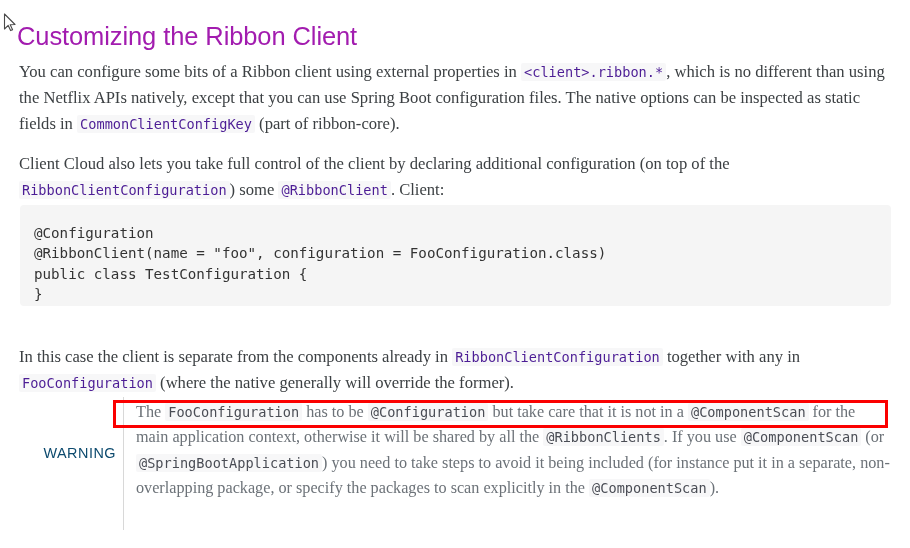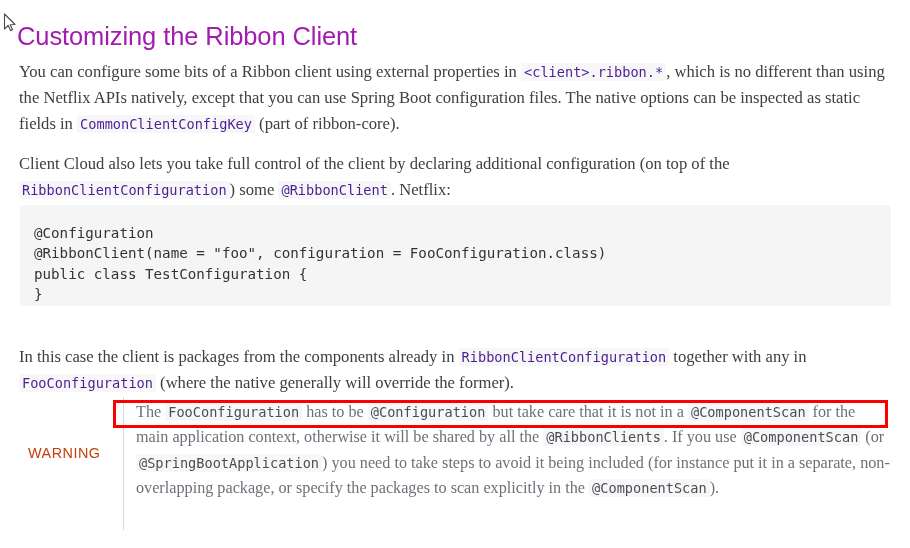--- a/index.html
+++ b/index.html
@@ -100,25 +100,25 @@
     top: 395px;
     width: 872px;
     height: 140px;
     box-sizing: border-box;
   }
   .admon-label {
     position: absolute;
     left: 9px;
     top: 50px;
     width: 88px;
-    text-align: left;
+    text-align: right;
     font-family: "Liberation Sans", "DejaVu Sans", sans-serif;
     font-size: 14.4px;
     letter-spacing: 0.5px;
-    color: #c2410c;
+    color: #0c4a6e;
   }
   .admon-rule {
     position: absolute;
     left: 104px;
     top: 2px;
     width: 1px;
     height: 133px;
     background: #d8d8d8;
   }
   .admon-body {
@@ -152,30 +152,30 @@
 <div class="page">
 
   <h1 class="doc-title">Customizing the Ribbon Client</h1>
 
   <svg class="cursor" viewBox="0 0 14 20" xmlns="http://www.w3.org/2000/svg">
     <path d="M1.5 1 L1.5 16 L5.2 12.4 L7.6 17.6 L9.6 16.7 L7.2 11.7 L12 11.5 Z" fill="#ffffff" stroke="#4a4a4a" stroke-width="1.1" stroke-linejoin="round"></path>
   </svg>
 
   <p class="para p1"><span>You can configure some bits of a Ribbon client using external properties in </span><code>&lt;client&gt;.ribbon.*</code><span>, which is no different than using the Netflix APIs natively, except that you can use Spring Boot configuration files. The native options can be inspected as static fields in </span><code>CommonClientConfigKey</code><span> (part of ribbon-core).</span></p>
 
-  <p class="para p2"><span>Client Cloud also lets you take full control of the client by declaring additional configuration (on top of the </span><code>RibbonClientConfiguration</code><span>) some </span><code>@RibbonClient</code><span>. Netflix:</span></p>
+  <p class="para p2"><span>Client Cloud also lets you take full control of the client by declaring additional configuration (on top of the </span><code>RibbonClientConfiguration</code><span>) some </span><code>@RibbonClient</code><span>. Client:</span></p>
 
   <div class="listing">
     <pre>@Configuration
 @RibbonClient(name = "foo", configuration = FooConfiguration.class)
 public class TestConfiguration {
 }</pre>
   </div>
 
-  <p class="para p3"><span>In this case the client is packages from the components already in </span><code>RibbonClientConfiguration</code><span> together with any in </span><code>FooConfiguration</code><span> (where the native generally will override the former).</span></p>
+  <p class="para p3"><span>In this case the client is separate from the components already in </span><code>RibbonClientConfiguration</code><span> together with any in </span><code>FooConfiguration</code><span> (where the native generally will override the former).</span></p>
 
   <div class="admonition">
     <div class="admon-label">WARNING</div>
     <div class="admon-rule"></div>
     <div class="admon-body"><span>The </span><code>FooConfiguration</code><span> has to be </span><code>@Configuration</code><span> but take care that it is not in a </span><code>@ComponentScan</code><span> for the main application context, otherwise it will be shared by all the </span><code>@RibbonClients</code><span>. If you use </span><code>@ComponentScan</code><span> (or </span><code>@SpringBootApplication</code><span>) you need to take steps to avoid it being included (for instance put it in a separate, non-overlapping package, or specify the packages to scan explicitly in the </span><code>@ComponentScan</code><span>).</span></div>
   </div>
 
   <div class="highlight-box"></div>
 
 </div>

